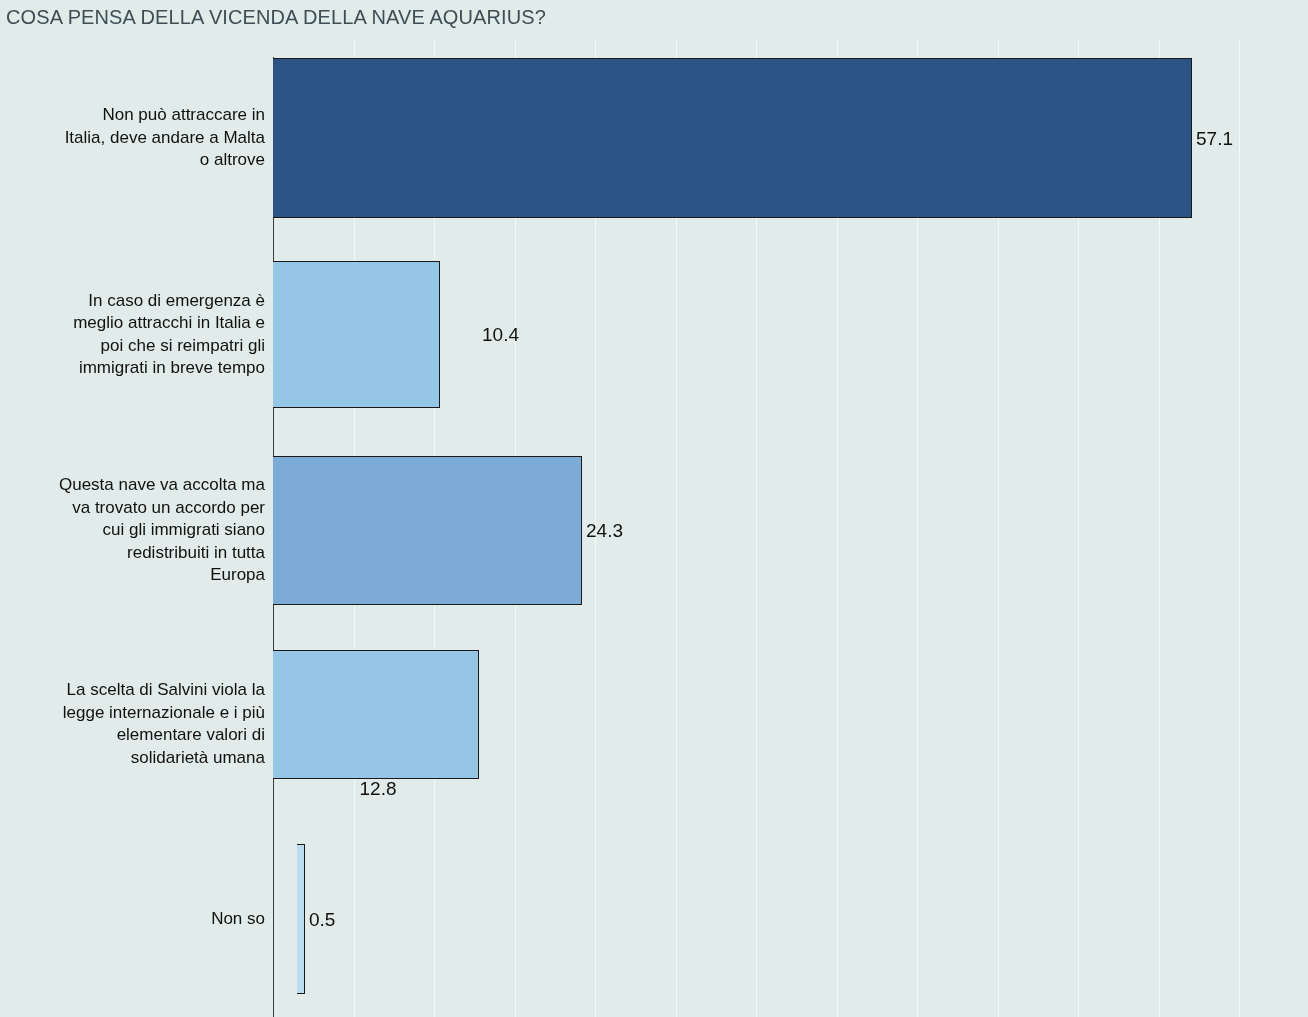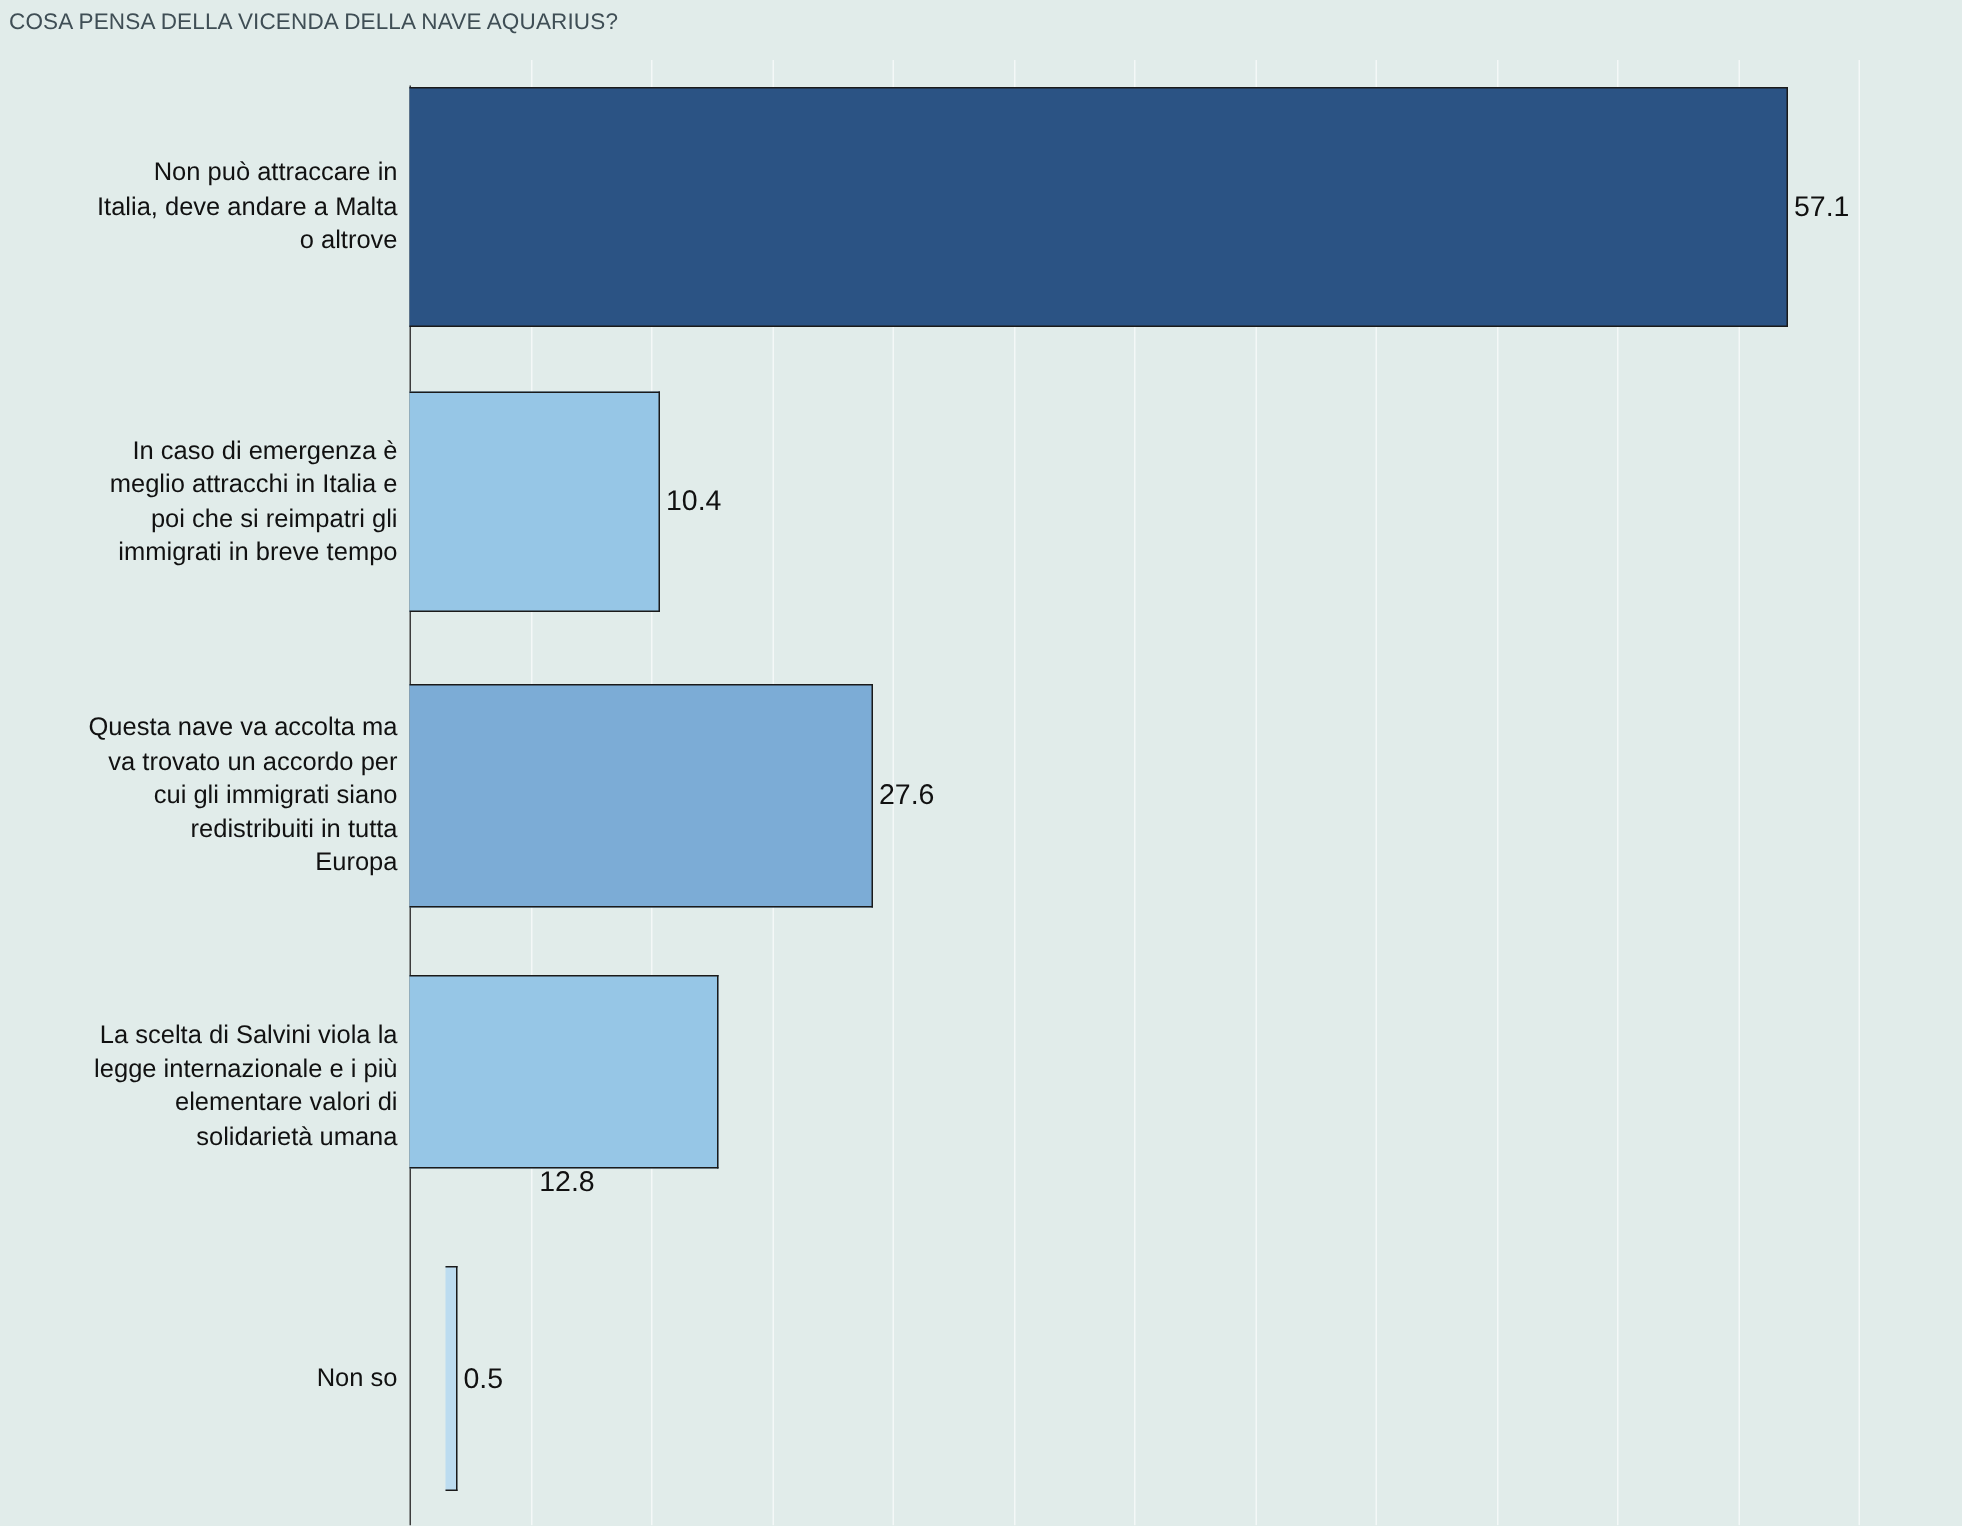--- a/index.html
+++ b/index.html
@@ -16,21 +16,21 @@
     width: 1308px;
     height: 1017px;
     background: #e1ecea;
   }
 
   
   #chart-title {
     position: absolute;
     left: 6px;
     top: 6px;
-    font-size: 15px;
+    font-size: 20px;
     color: #3f4e55;
     letter-spacing: 0.1px;
     white-space: nowrap;
   }
 
   
   #plot-area {
     position: absolute;
     left: 273px;
     top: 40px;
@@ -119,27 +119,27 @@
       </div>
   </div>
 
   <div id="value-axis"></div>
 
   <div id="bars-layer">
       <div class="bar-row" style="top: 58px; height: 160px; left: 273px;">
         <div class="bar" style="width: 919px; background: rgb(43, 83, 132); border-color: rgb(26, 26, 26);"></div>
         <div class="bar-value">57.1</div>
       </div>
-      <div class="bar-row" style="top: 261px; height: 147px; left: 273px;">
+      <div class="bar-row" style="top: 261px; height: 147px; left: 273px; gap: 38px;">
         <div class="bar" style="width: 167px; background: rgb(150, 198, 230); border-color: rgb(26, 26, 26);"></div>
         <div class="bar-value">10.4</div>
       </div>
       <div class="bar-row" style="top: 456px; height: 149px; left: 273px;">
         <div class="bar" style="width: 309px; background: rgb(124, 172, 214); border-color: rgb(26, 26, 26);"></div>
-        <div class="bar-value">27.6</div>
+        <div class="bar-value">24.3</div>
       </div>
       <div class="bar-row" style="top: 650px; height: 148px; left: 273px; flex-direction: column;">
         <div class="bar" style="width: 206px; background: rgb(150, 198, 230); border-color: rgb(26, 26, 26);"></div>
         <div class="bar-value">12.8</div>
       </div>
       <div class="bar-row" style="top: 844px; height: 150px; left: 273px; margin-left: 24px;">
         <div class="bar" style="width: 8px; background: rgb(188, 220, 240); border-color: rgb(26, 26, 26);"></div>
         <div class="bar-value">0.5</div>
       </div>
     </div>

